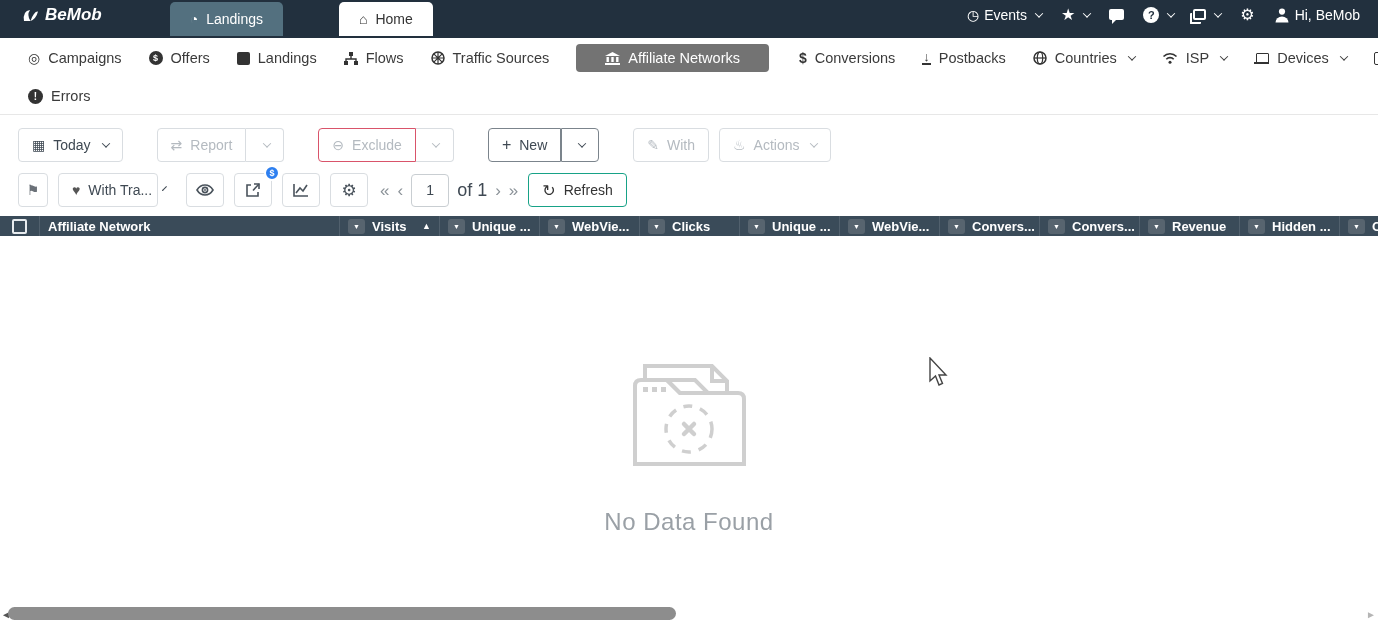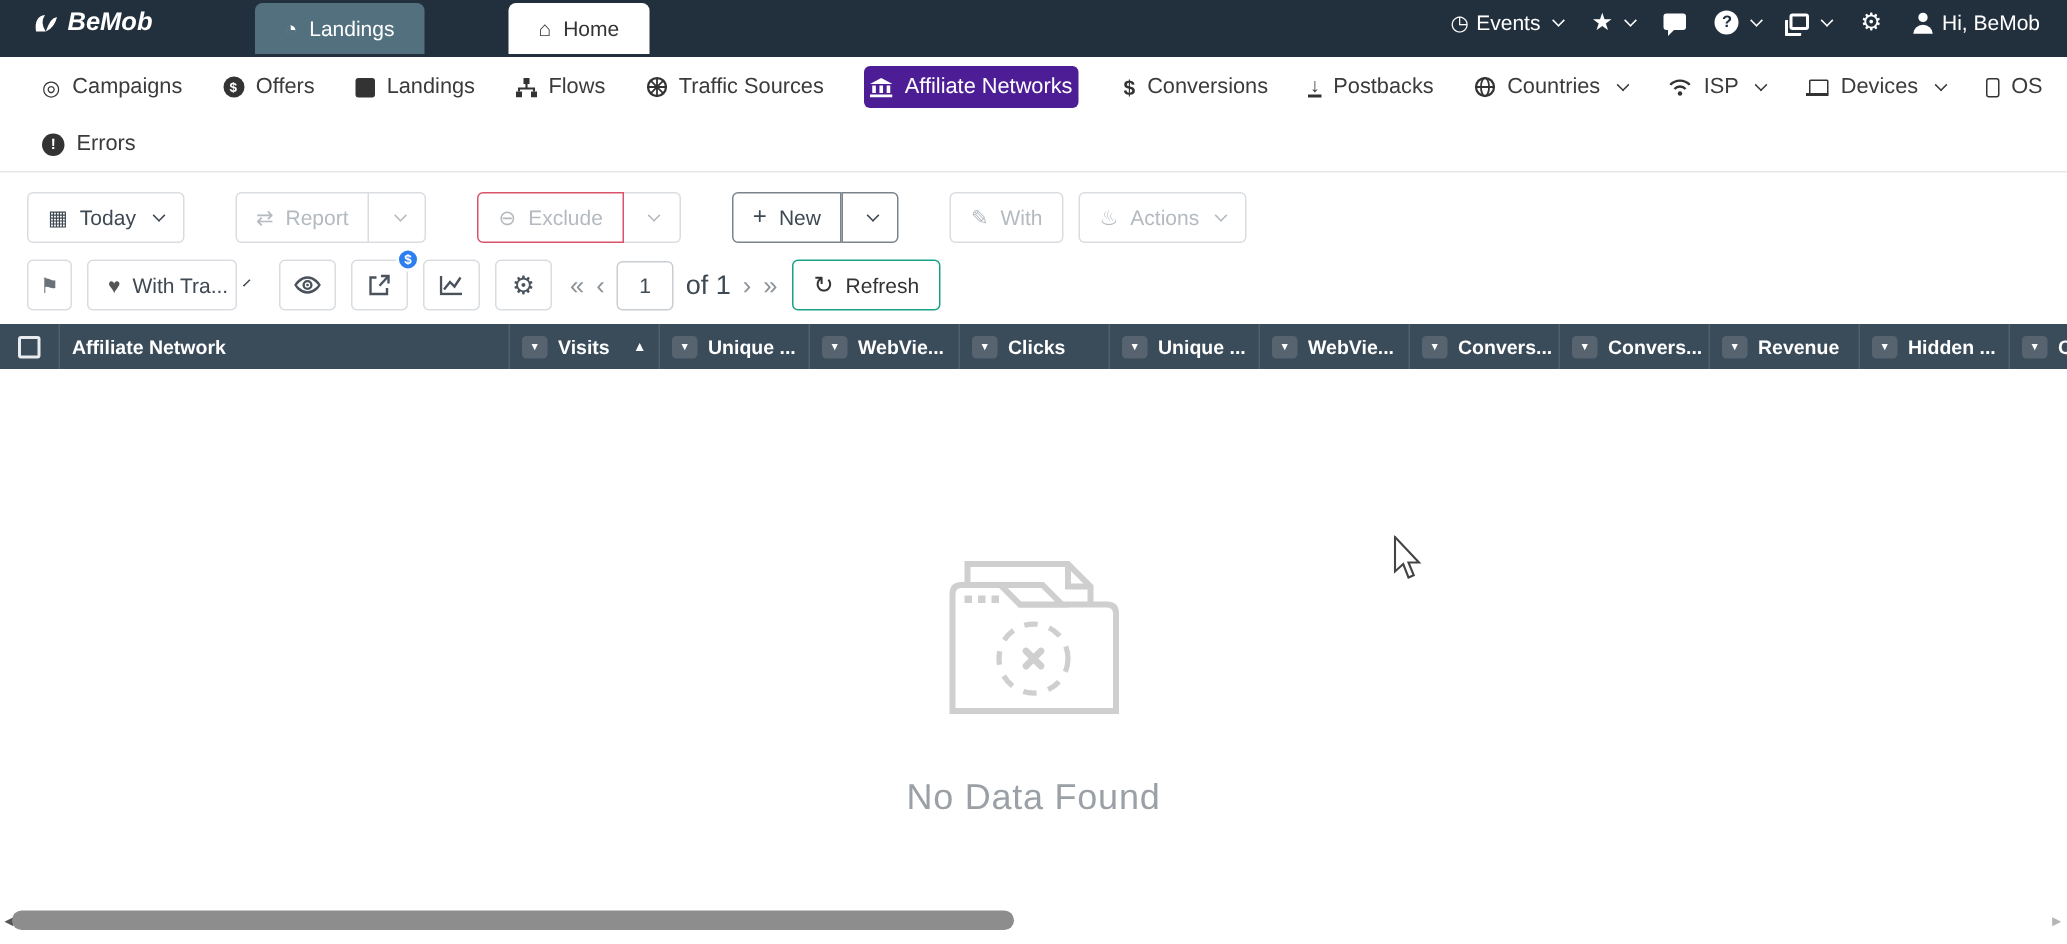--- a/index.html
+++ b/index.html
@@ -21,21 +21,21 @@
   .bubble:after { content:""; position:absolute; left:3px; bottom:-4px; border:4px solid transparent; border-top-color:#fff; border-left-color:#fff; }
   .stack-icon { position:relative; width:13px; height:11px; border:2px solid #fff; border-radius:2px; display:inline-block; }
   .stack-icon:after { content:""; position:absolute; left:-5px; top:2px; width:9px; height:9px; border-left:2px solid #fff; border-bottom:2px solid #fff; border-radius:1px; }
   .glyph { font-style:normal; }
 
   
   .nav-row { display:flex; align-items:center; padding:0 0 0 28px; height:40px; background:#fff; }
   .nav-row2 { display:flex; align-items:center; padding:0 0 0 28px; height:37px; background:#fff; border-bottom:1px solid #e7e7e7; }
   .nav-item { display:inline-flex; align-items:center; gap:8px; margin-right:27px; font-size:14.5px; color:#3b3b3b; cursor:pointer; white-space:nowrap; }
   .nav-item .ni { color:#333; font-size:14px; font-style:normal; }
-  .nav-item.active { background:#4c1d95; color:#fff; padding:6px 4px; border-radius:4px; margin-right:14px; }
+  .nav-item.active { background:#737373; color:#fff; padding:6px 29px; border-radius:4px; margin-right:14px; }
   .nav-sep { width:1px; height:24px; background:#e2e2e2; margin-right:16px; }
   .coin { width:14px; height:14px; border-radius:50%; background:#333; color:#fff; font-size:9px; font-weight:bold; display:inline-flex; align-items:center; justify-content:center; }
   .sq { width:13px; height:13px; background:#333; border-radius:2px; display:inline-block; }
   .err-circle { width:15px; height:15px; border-radius:50%; background:#333; color:#fff; font-size:10px; font-weight:bold; display:inline-flex; align-items:center; justify-content:center; }
   .dl-icon { border-bottom:2px solid #333; line-height:11px; padding:0 1px 1px; font-size:13px; }
   .laptop { position:relative; width:15px; height:11px; display:inline-block; }
   .laptop:before { content:""; position:absolute; left:2px; top:0; width:11px; height:8px; border:1.6px solid #333; border-radius:1px; }
   .laptop:after { content:""; position:absolute; left:0; bottom:0; width:15px; height:2px; background:#333; }
   .phone { width:9px; height:13px; border:1.7px solid #333; border-radius:2px; display:inline-block; }
 
@@ -64,21 +64,21 @@
   .badge-wrap { position:relative; }
   .badge { position:absolute; top:-8px; right:-8px; width:16px; height:16px; border-radius:50%; background:#2d7ff0; border:2px solid #fff; color:#fff; font-size:9px; font-weight:bold; display:flex; align-items:center; justify-content:center; z-index:2; }
   .pager { display:inline-flex; align-items:center; gap:8px; color:#8b9298; font-size:17px; margin-left:2px; }
   .pager .pg-arrow { cursor:pointer; line-height:1; }
   .page-input { width:38px; height:33px; border:1px solid #c9ced2; border-radius:4px; text-align:center; font-size:14px; color:#3f4953; font-family:"Liberation Sans",sans-serif; }
   .of-label { font-size:18px; color:#3f4953; }
   .btn.refresh { border-color:#17a287; color:#333; }
   .icon-svg { display:inline-block; vertical-align:middle; }
 
   
-  .thead { display:flex; height:30px; background:#3a4b59; color:#fff; font-size:13px; font-weight:bold; align-items:center; }
+  .thead { display:flex; height:20px; background:#3a4b59; color:#fff; font-size:13px; font-weight:bold; align-items:center; }
   .th { display:flex; align-items:center; height:100%; padding:0 8px; border-right:1px solid rgba(255,255,255,0.12); gap:7px; overflow:hidden; white-space:nowrap; }
   .th.check-cell { width:40px; justify-content:center; }
   .th.name-cell { width:300px; }
   .th.num-cell { width:100px; }
   .th.last-cell { flex:1; border-right:none; }
   .cbx { width:15px; height:15px; border:2px solid #e8ecef; border-radius:2px; background:transparent; cursor:pointer; }
   .fchip { width:17px; height:15px; border-radius:3px; background:#57646f; display:inline-flex; align-items:center; justify-content:center; font-size:7px; color:#fff; flex:none; cursor:pointer; }
   .sort-asc { margin-left:auto; font-size:9px; color:#fff; }
 
   

